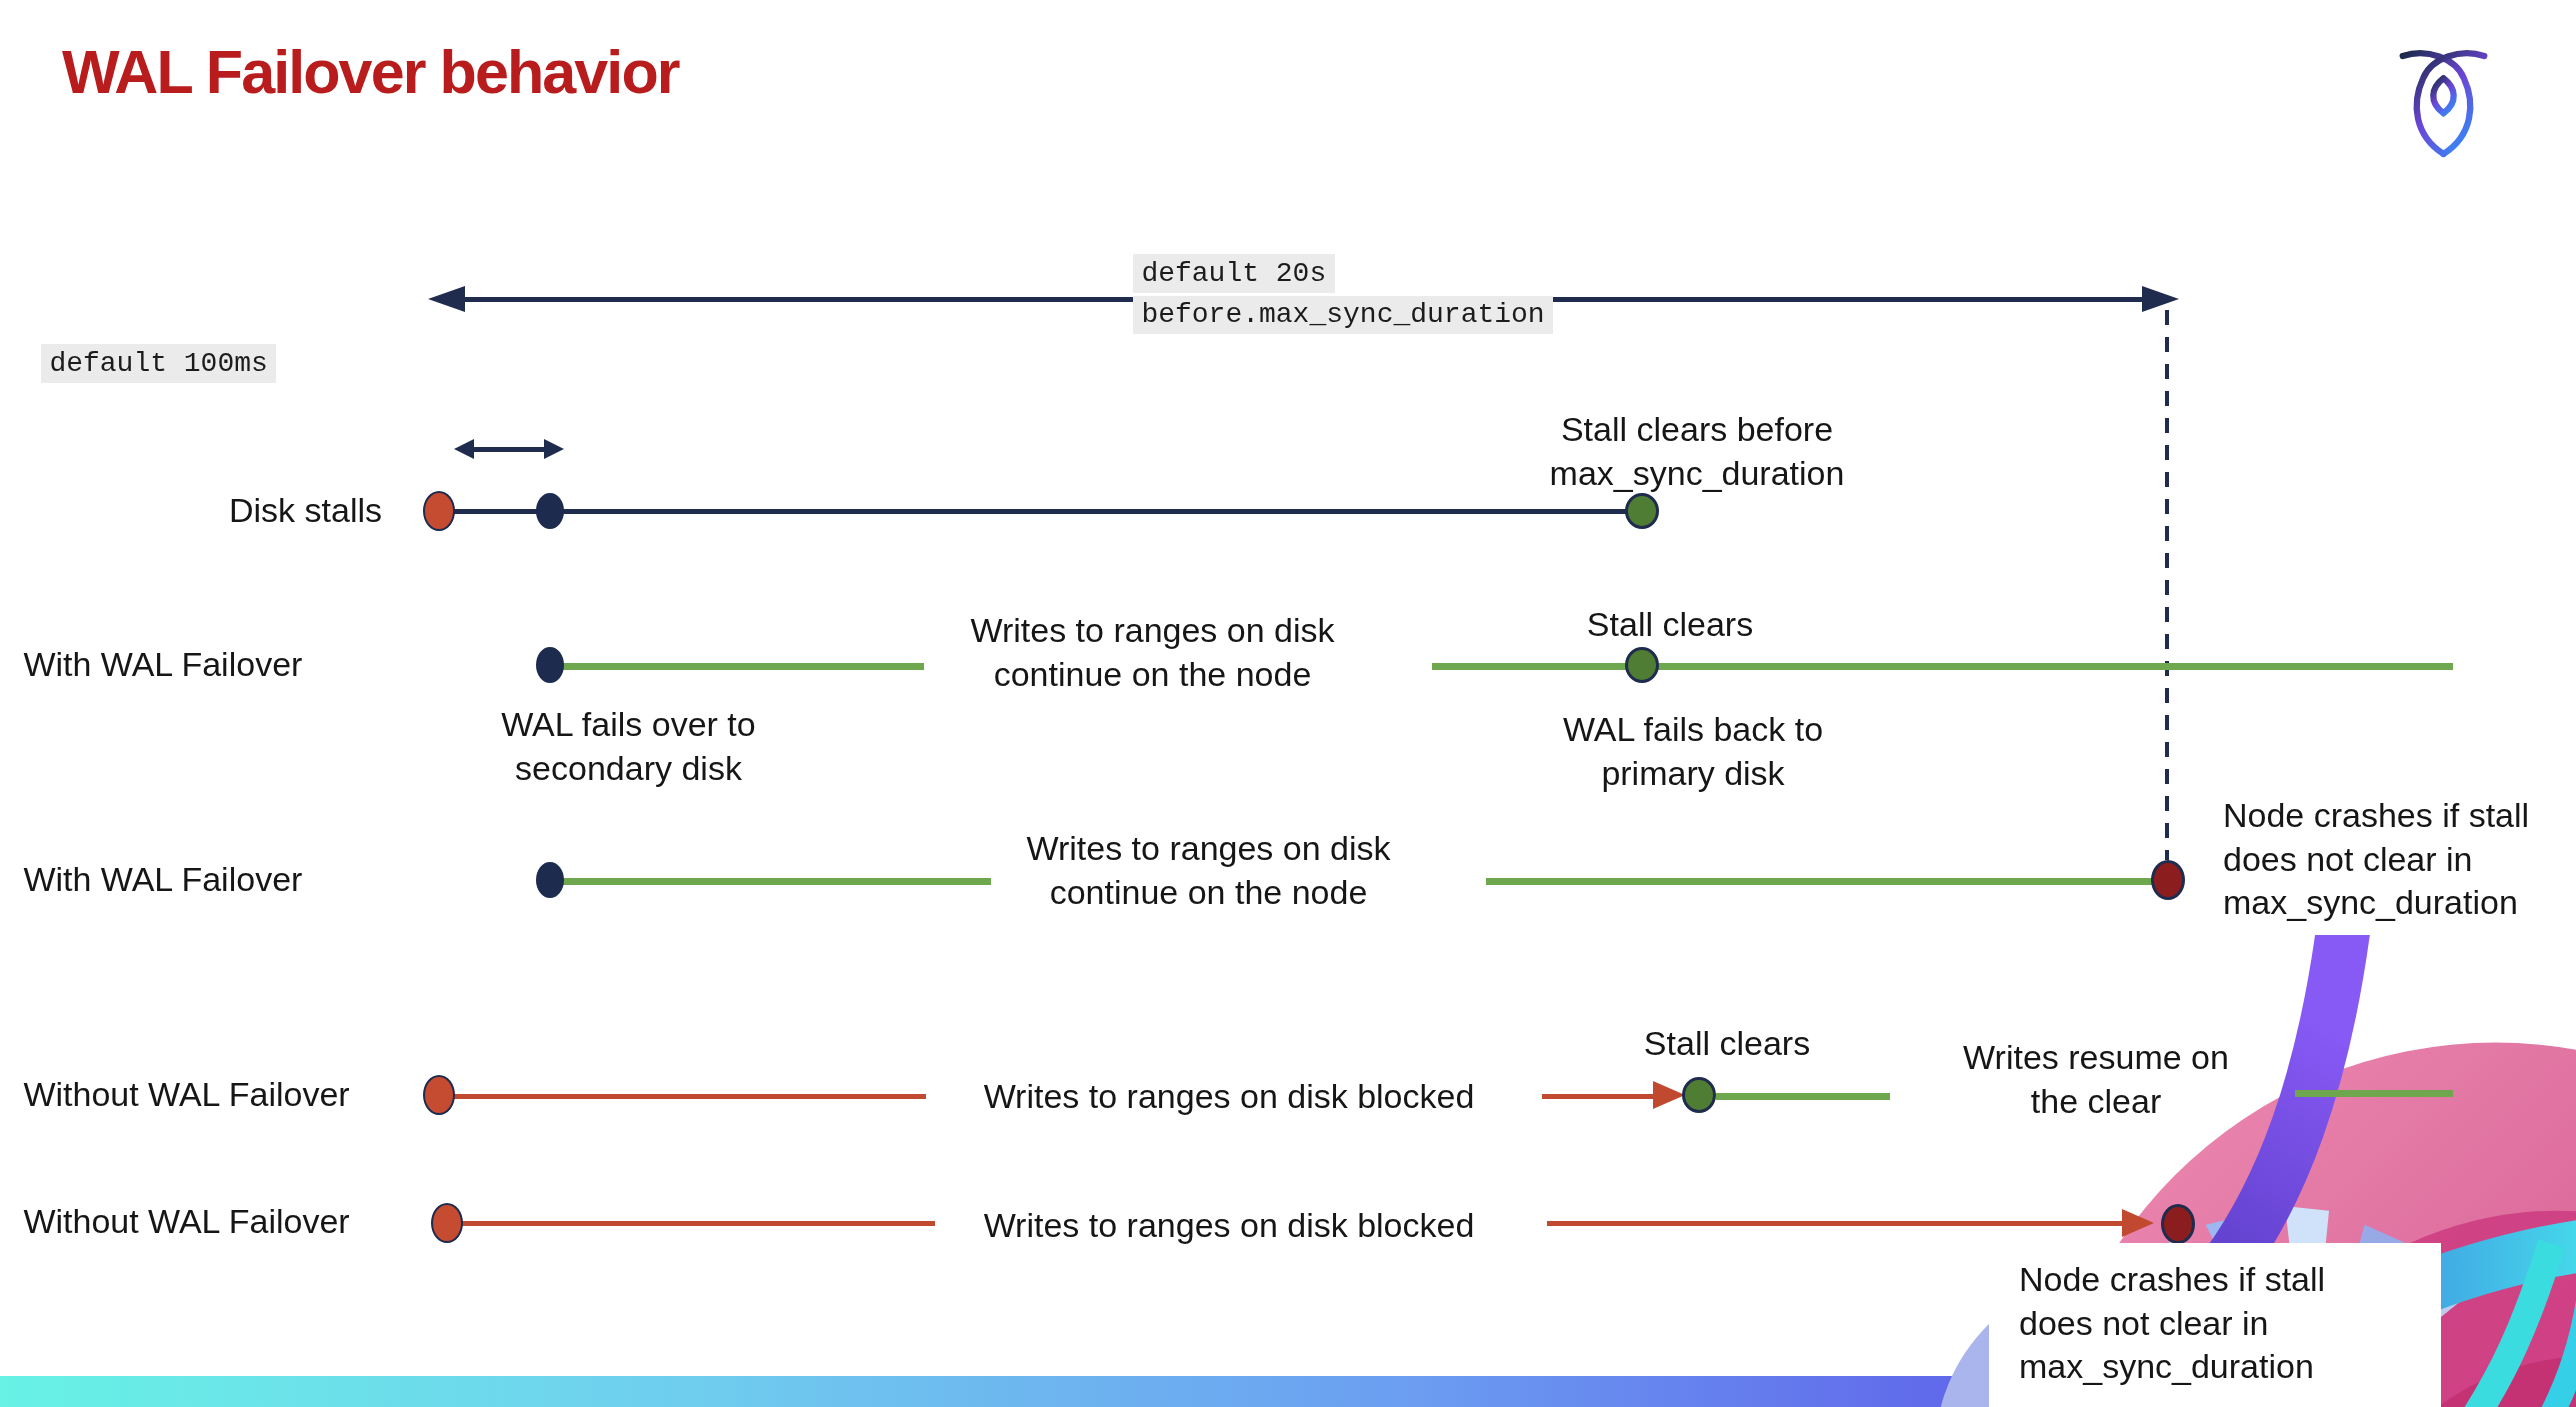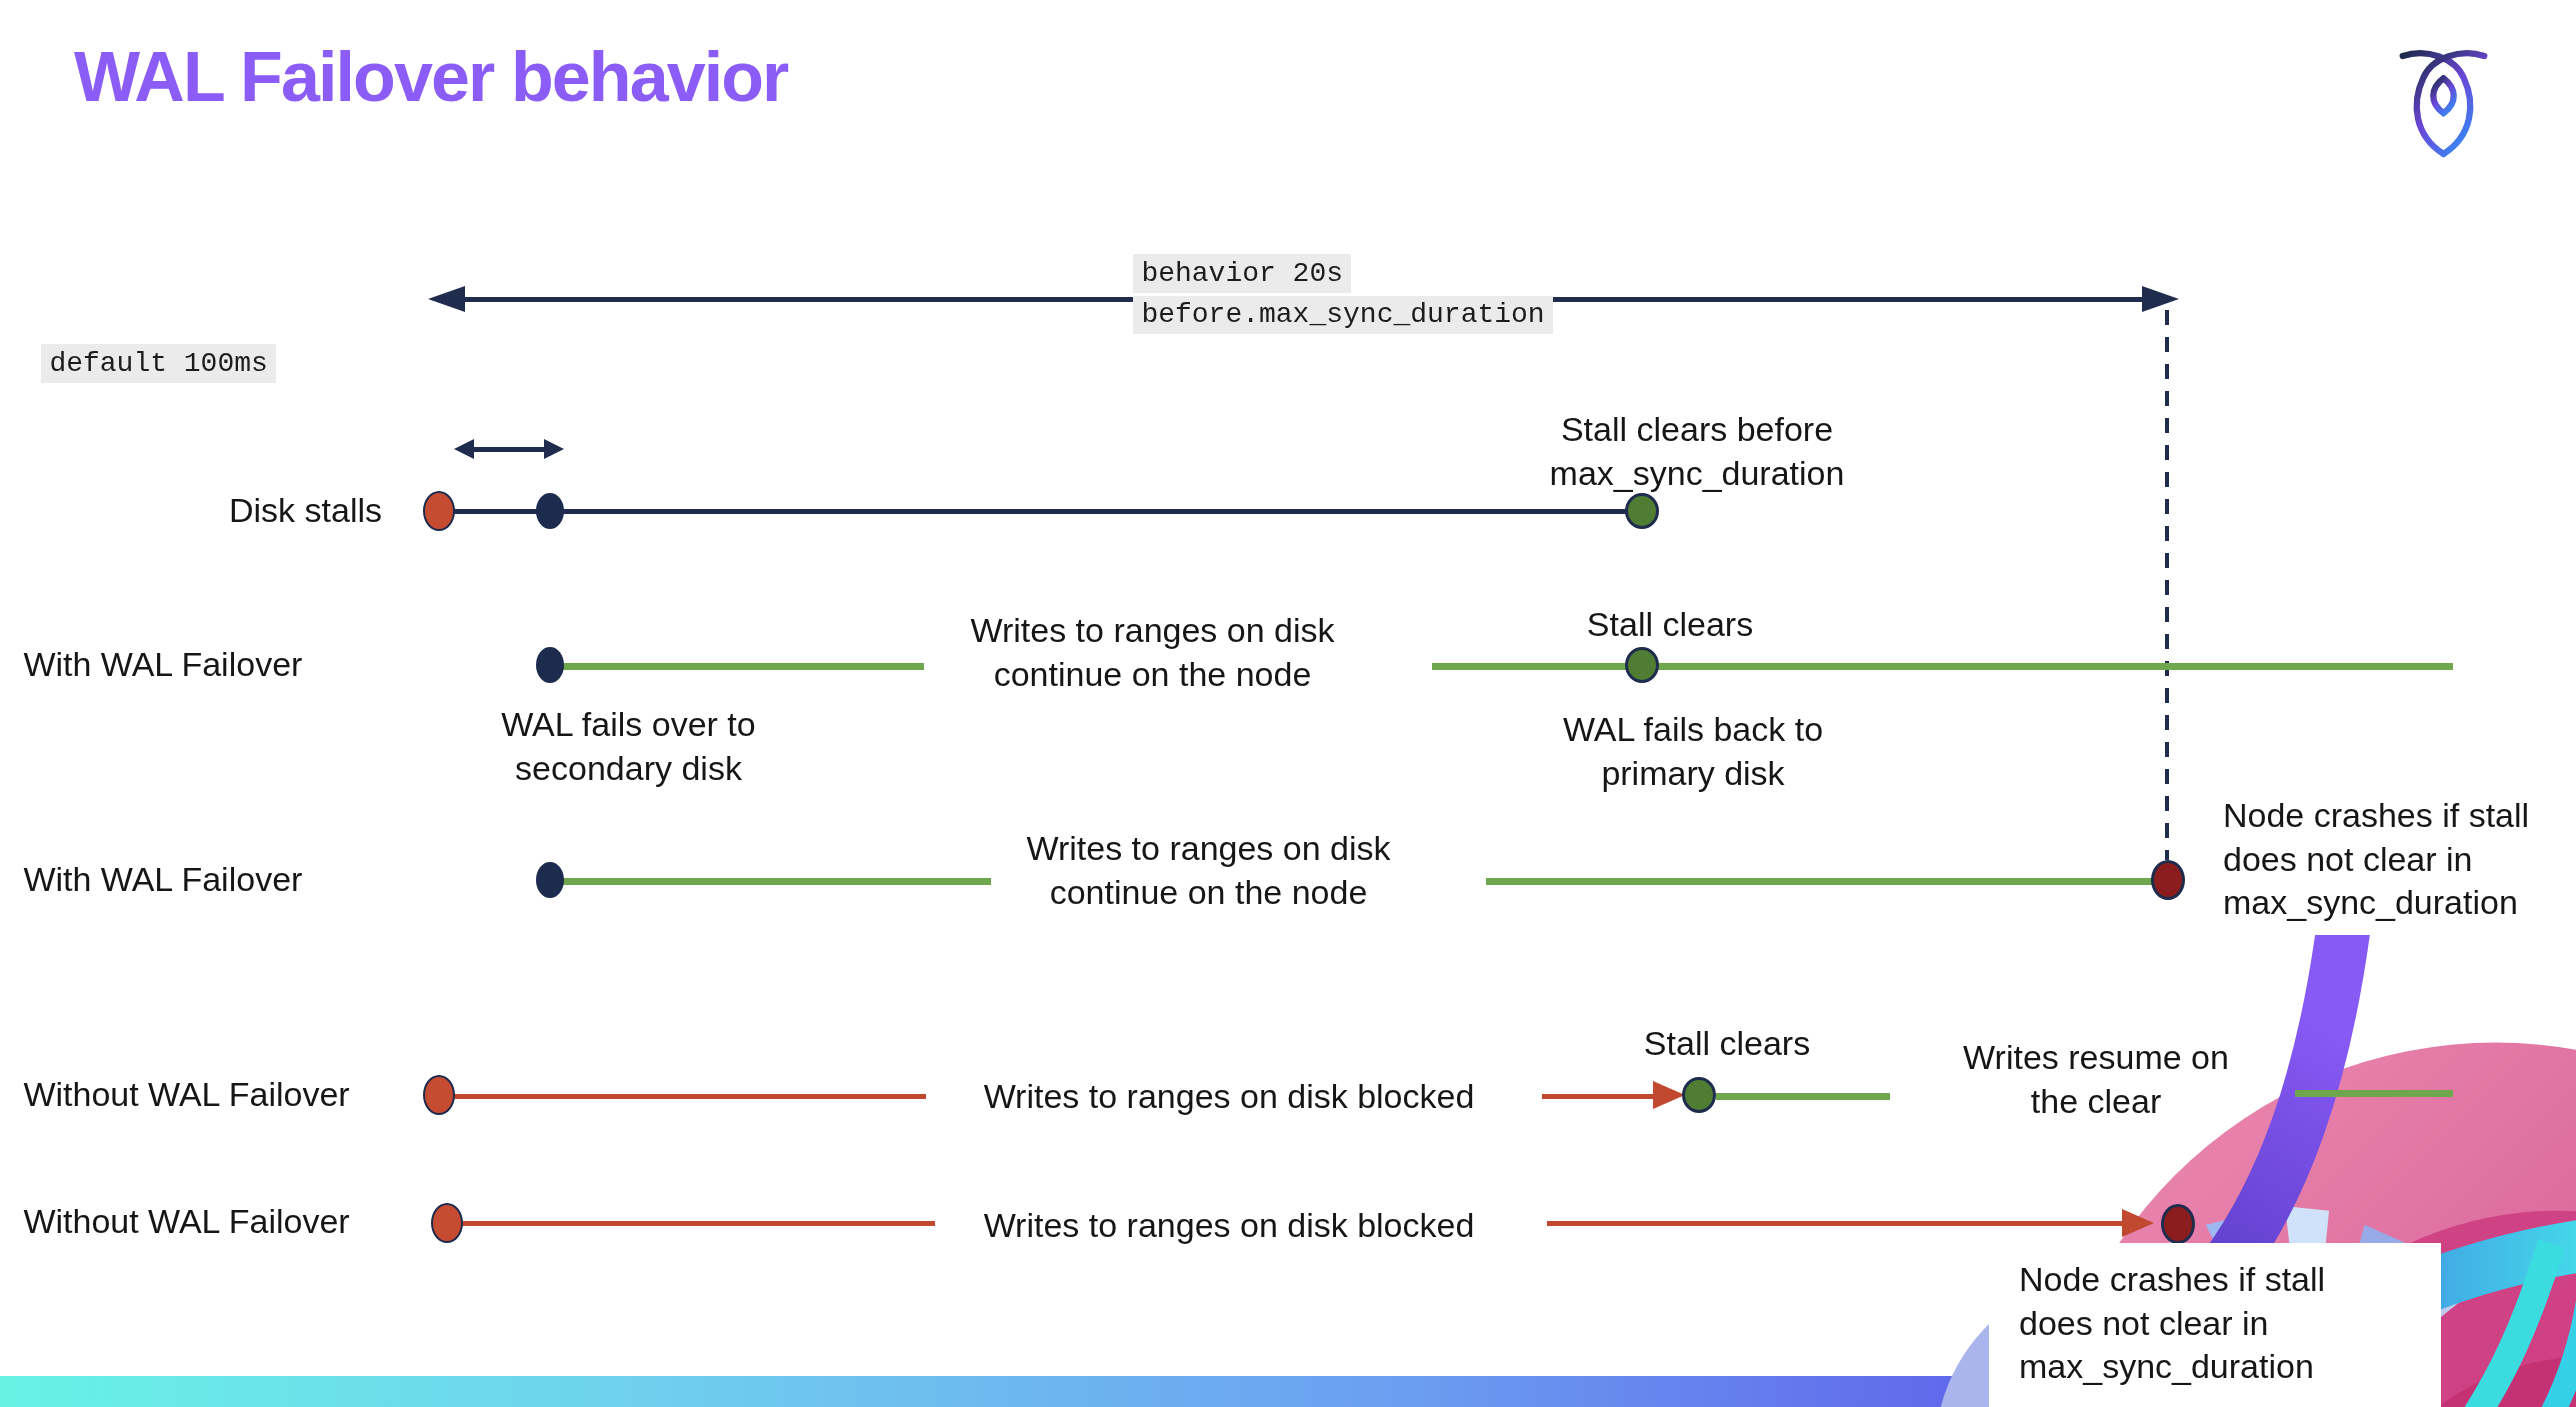--- a/index.html
+++ b/index.html
@@ -2,21 +2,21 @@
 <html style="font-size:15px"><head>
 <meta charset="utf-8">
 <style>
   html,body{margin:0;padding:0;background:#ffffff;}
   #stage{
     position:relative;width:2576px;height:1408px;background:#ffffff;overflow:hidden;
     font-family:"Liberation Sans", sans-serif;color:#161616;
   }
   .abs{position:absolute;}
   
-  .title{left:74px;top:37px;font-size:70px;font-weight:bold;letter-spacing:-1.9px;color:#8b5cf6;z-index:6;}
+  .title{left:62px;top:37px;font-size:61px;font-weight:bold;letter-spacing:-1.9px;color:#b91c1c;z-index:6;}
   
   .code-label{font-family:"Liberation Mono","DejaVu Sans Mono",monospace;font-size:28px;line-height:37px;
     background:#ebebeb;color:#1c1c1c;padding:0.9px 8.4px;display:inline-block;white-space:nowrap;z-index:5;}
   
   .txt{font-size:34px;line-height:1.28;color:#161616;z-index:5;}
   .center{text-align:center;}
   
   .hline{height:4.7px;background:#1f2c4d;z-index:3;}
   .gline{height:6.5px;background:#6fa74f;z-index:3;}
   .rline{height:4.7px;background:#c0492f;z-index:3;}
@@ -102,21 +102,21 @@
       <path d="M 92 13 C 67 5, 38 15, 29 36 C 17 62, 20 95, 50 114"></path>
       <path d="M 50 36 C 63 46, 65 61, 50 72 C 35 61, 37 46, 50 36"></path>
       <path d="M 50 72 L 50 103"></path>
     </g>
   </svg>
 
   <div class="abs hline" style="left:464px;top:297px;width:1682px;"></div>
   <div class="abs tri tri-left-navy" style="left:428px;top:286px;"></div>
   <div class="abs tri tri-right-navy" style="left:2142px;top:286px;"></div>
   <div class="abs" style="left:1133px;top:254px;z-index:5;">
-    <span class="code-label">behavior 20s</span><br>
+    <span class="code-label">default 20s</span><br>
     <span class="code-label" style="margin-top:2.8px;">before.max_sync_duration</span>
   </div>
 
   <div class="abs" style="left:41px;top:344px;z-index:5;">
     <span class="code-label">default 100ms</span><br>
   </div>
   <div class="abs hline" style="left:471px;top:447px;width:75px;"></div>
   <div class="abs tri tri-left-sm" style="left:454px;top:439px;"></div>
   <div class="abs tri tri-right-sm" style="left:544px;top:439px;"></div>
 

